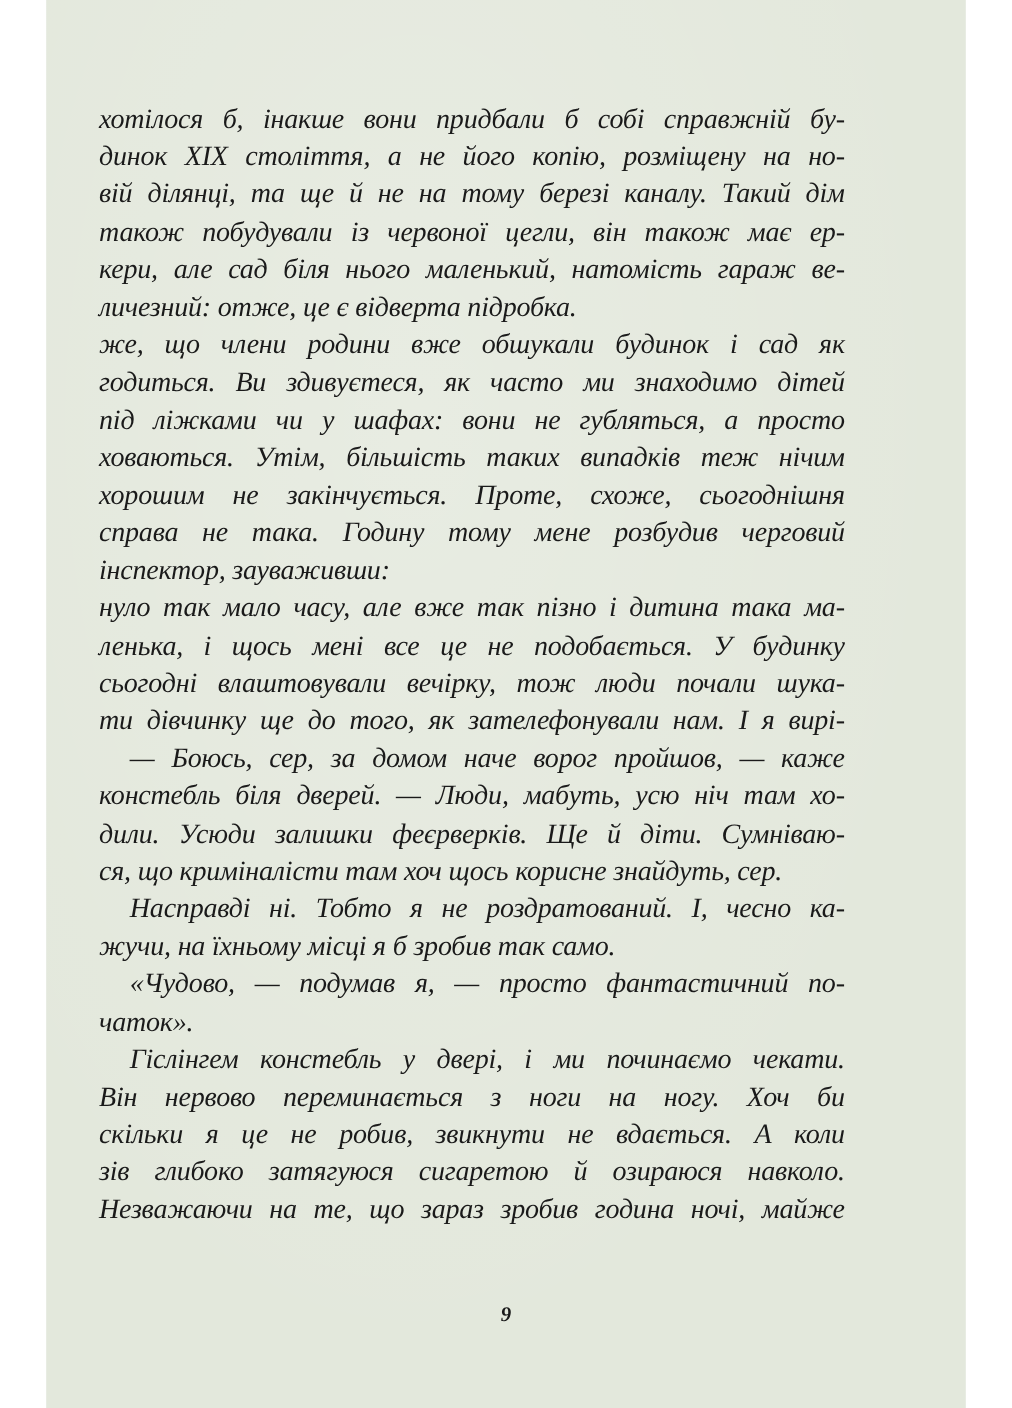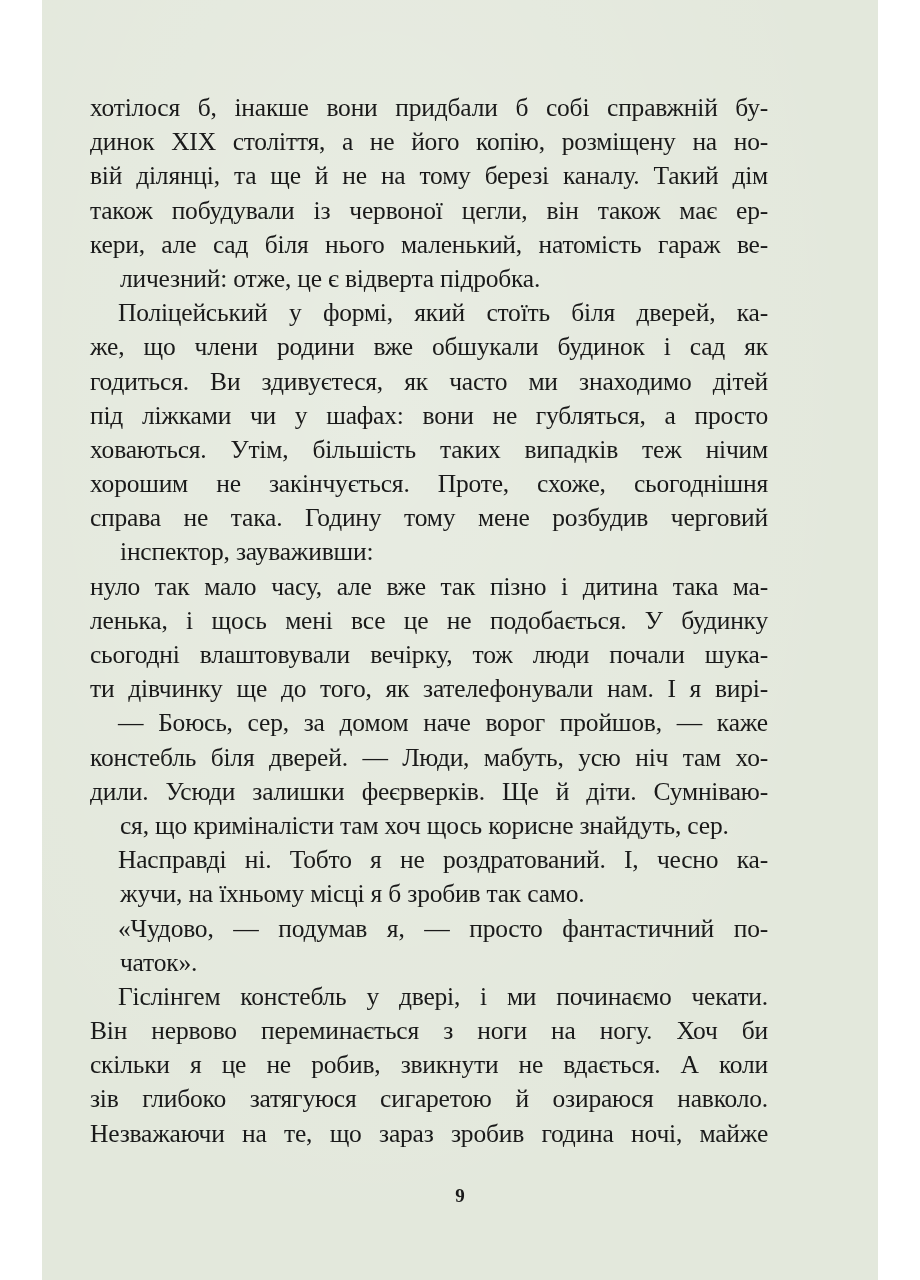--- a/index.html
+++ b/index.html
@@ -11,20 +11,21 @@
     overflow: hidden;
   }
   .page {
     position: absolute;
     left: 42px;
     top: 0;
     width: 836px;
     height: 1280px;
     background: #e3e8dc;
     background-image: radial-gradient(ellipse at 40% 30%, rgba(255,255,255,0.18), rgba(0,0,0,0) 70%);
+    font-style: italic;
   }
   .text-block {
     position: absolute;
     left: 48px;
     top: 91px;
     width: 678px;
     font-family: "Liberation Serif", "DejaVu Serif", serif;
     font-size: 25.5px;
     line-height: 34.2px;
     color: #1a1a1a;
@@ -32,21 +33,20 @@
   }
   .line {
     display: block;
     white-space: nowrap;
     text-align: justify;
     text-align-last: justify;
     height: 34.2px;
   }
   .line.last {
     text-align-last: left;
-    margin-left: 30px;
   }
   .line.indent {
     padding-left: 28px;
   }
   .page-number {
     position: absolute;
     left: 0;
     width: 836px;
     top: 1185px;
     text-align: center;
@@ -65,21 +65,20 @@
     <div>
       <span class="line">хотілося б, інакше вони придбали б собі справжній бу-</span>
       <span class="line">динок XIX століття, а не його копію, розміщену на но-</span>
       <span class="line">вій ділянці, та ще й не на тому березі каналу. Такий дім</span>
       <span class="line">також побудували із червоної цегли, він також має ер-</span>
       <span class="line">кери, але сад біля нього маленький, натомість гараж ве-</span>
       <span class="line last">личезний: отже, це є відверта підробка.</span>
     </div>
 
     <div>
-      <span class="line indent">Поліцейський у формі, який стоїть біля дверей, ка-</span>
       <span class="line">же, що члени родини вже обшукали будинок і сад як</span>
       <span class="line">годиться. Ви здивуєтеся, як часто ми знаходимо дітей</span>
       <span class="line">під ліжками чи у шафах: вони не губляться, а просто</span>
       <span class="line">ховаються. Утім, більшість таких випадків теж нічим</span>
       <span class="line">хорошим не закінчується. Проте, схоже, сьогоднішня</span>
       <span class="line">справа не така. Годину тому мене розбудив черговий</span>
       <span class="line last">інспектор, зауваживши:</span>
     </div>
 
     <div>

